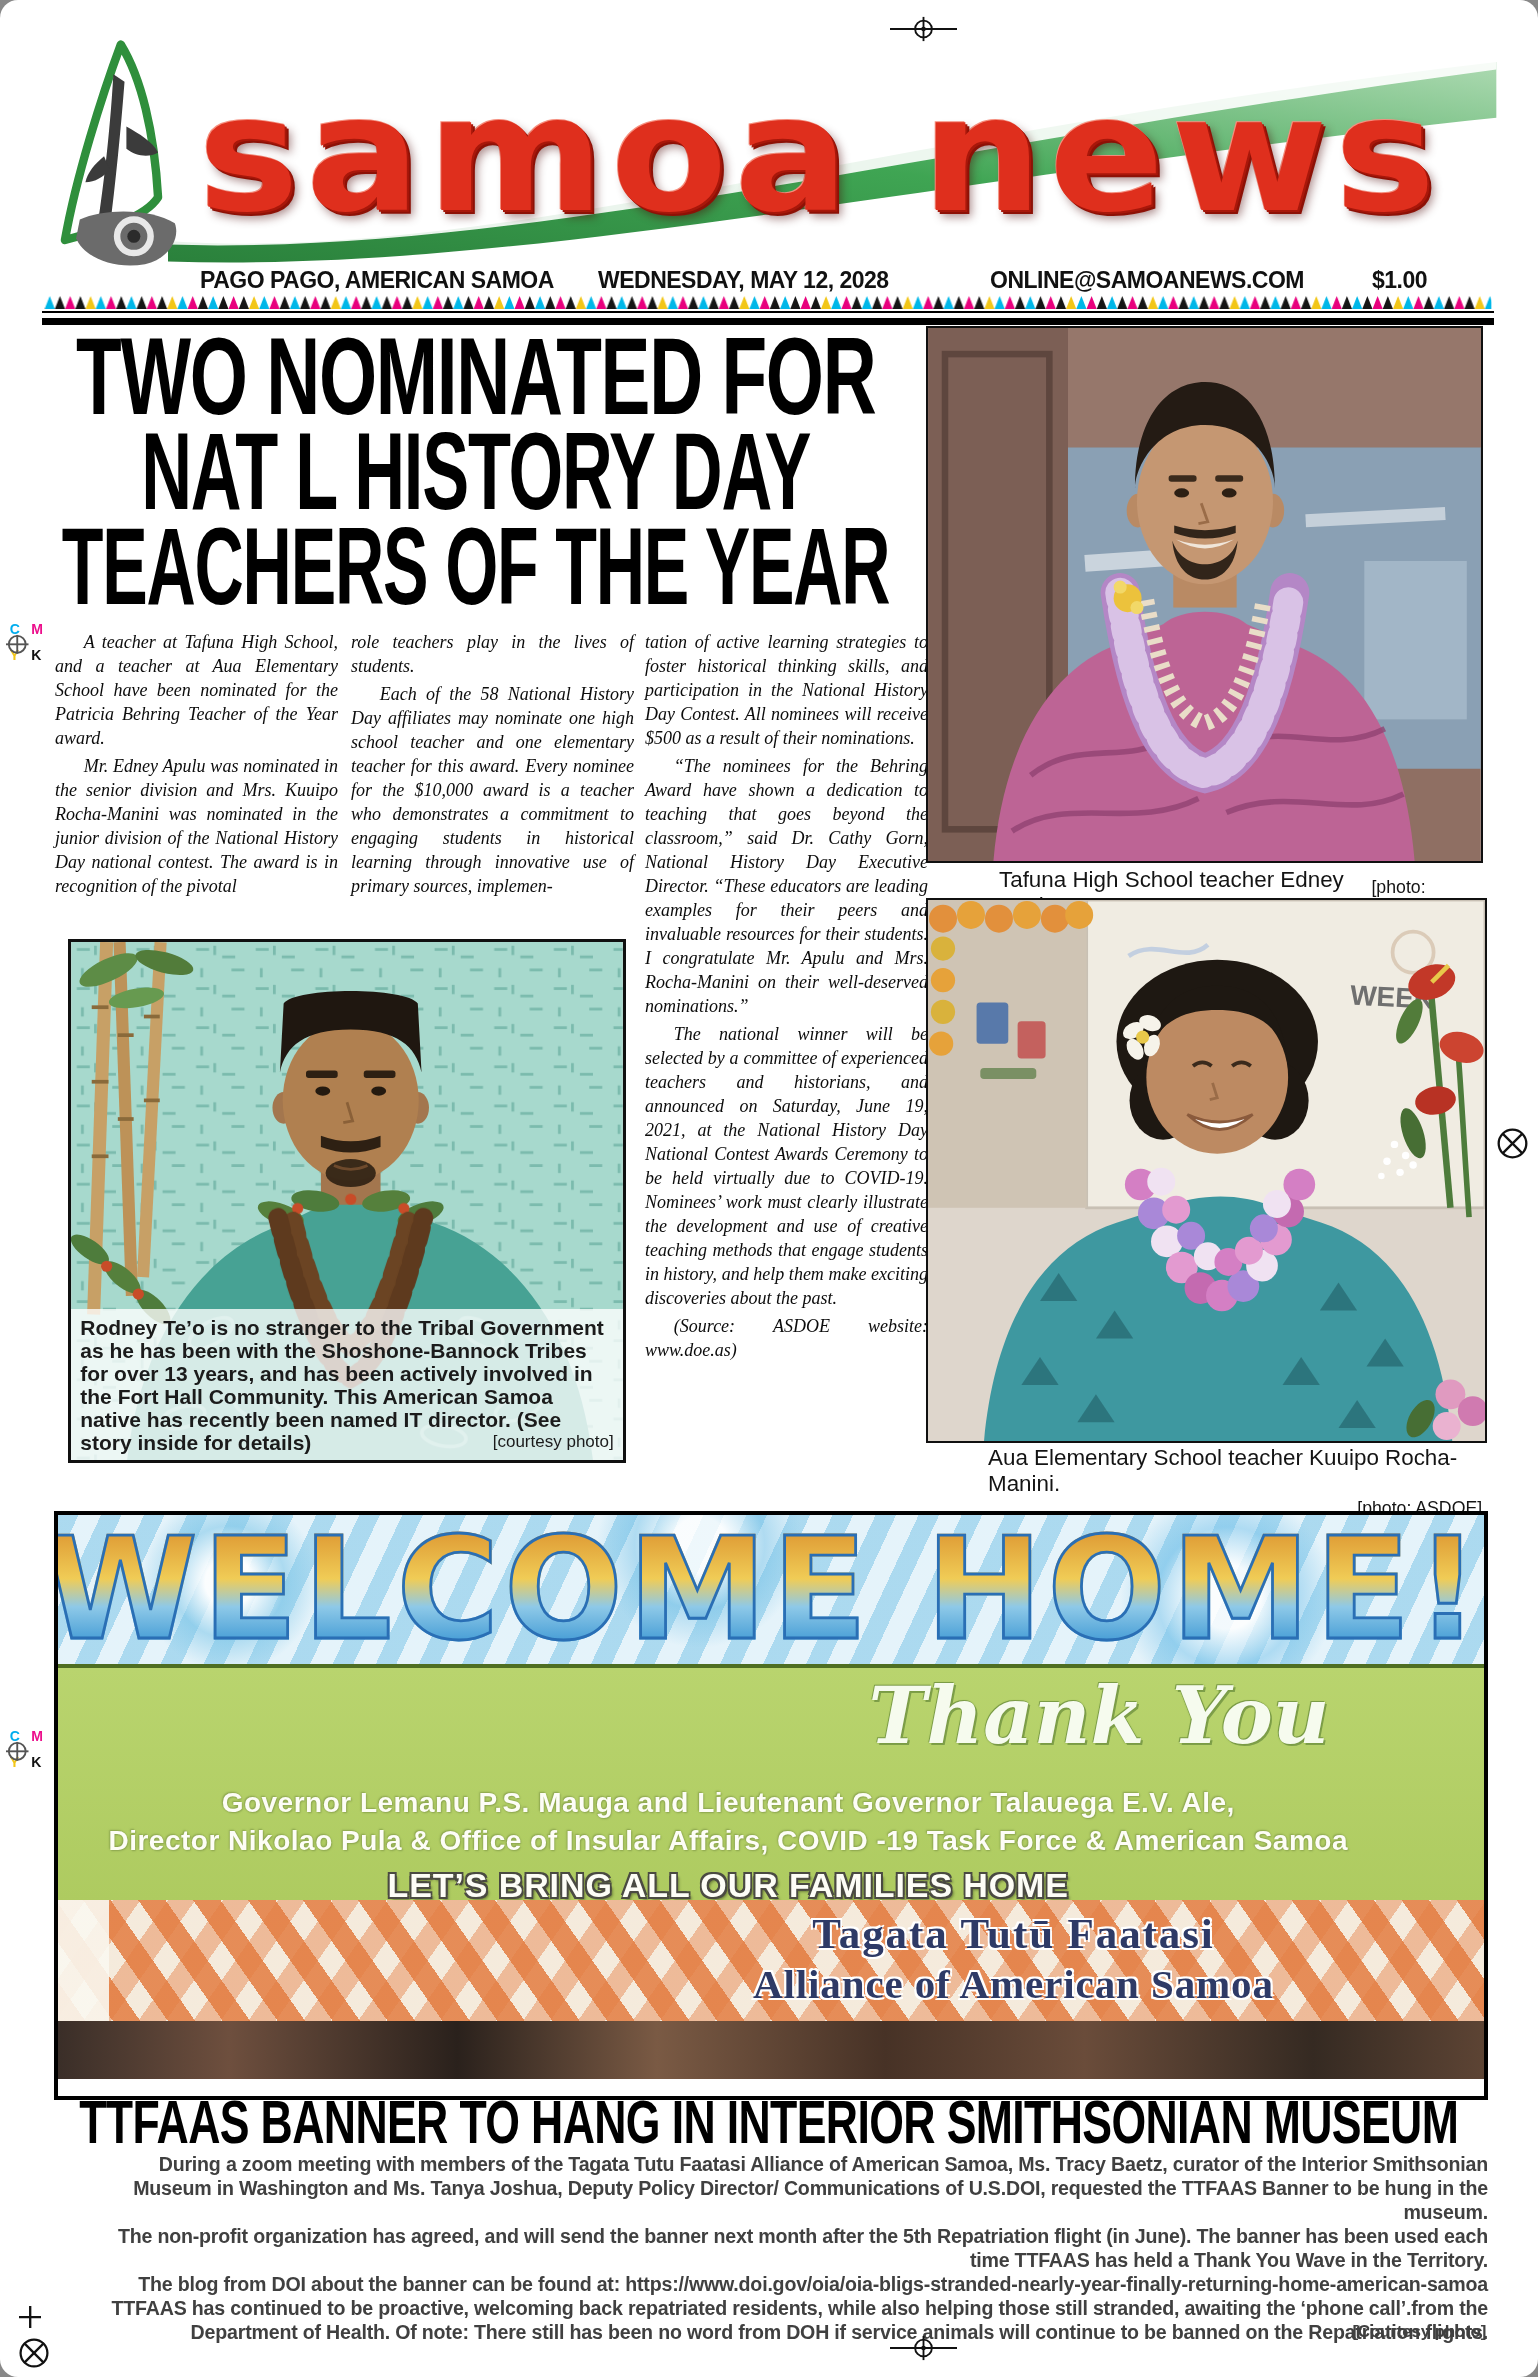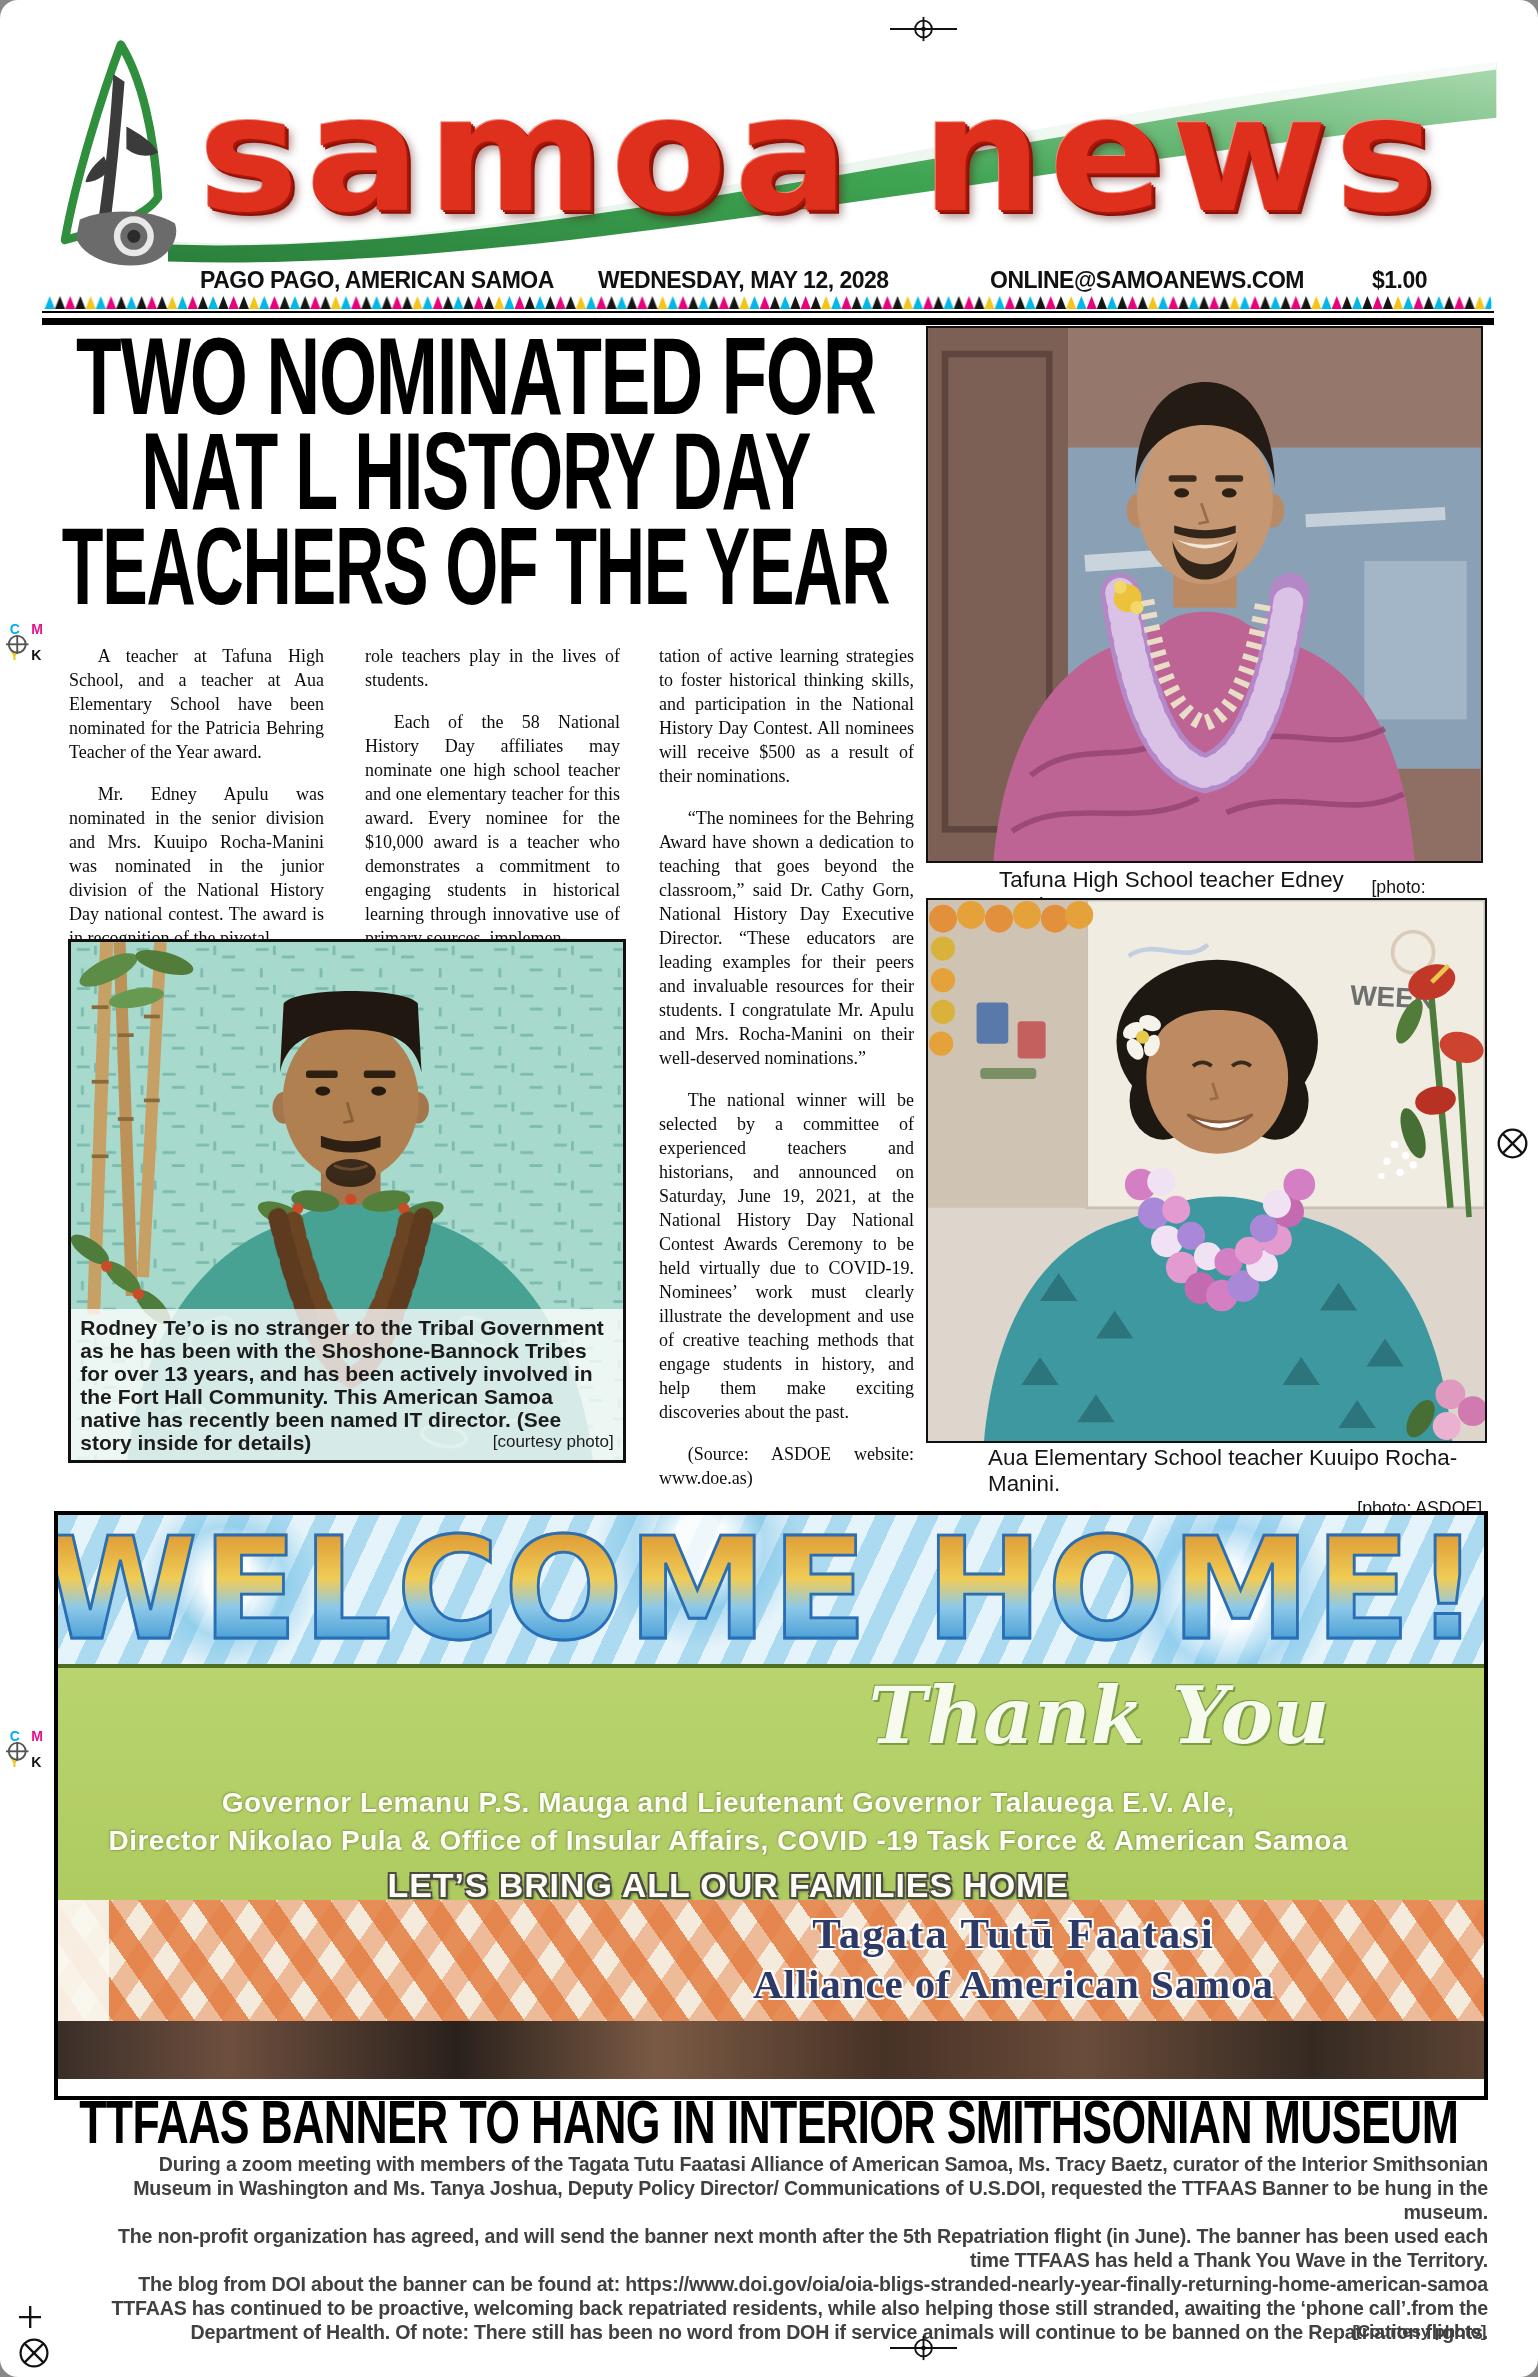--- a/index.html
+++ b/index.html
@@ -23,21 +23,21 @@
     border-top:2.8px solid #000;border-bottom:7.5px solid #000;}
   
   .lead-headline{position:absolute;left:51px;top:328px;width:850px;}
   .hline{height:95px;display:flex;justify-content:center;align-items:center;overflow:visible;}
   .hline span{font-weight:bold;font-size:110px;line-height:95px;white-space:nowrap;
     letter-spacing:-1.9px;color:#000;}
   .sx68 span{transform:scaleX(.68);} .sx64 span{transform:scaleX(.64);} .sx62 span{transform:scaleX(.62);}
   
   .col{position:absolute;top:626px;width:291px;font-family:"Liberation Serif",serif;
     font-size:18px;line-height:24px;text-align:justify;color:#0c0c0c;}
-  .col p{margin:18px;}
+  .col p{margin:4px;font-style:italic;}
   .col p.ind{text-indent:1.6em;}
   .c1{left:51px;} .c2{left:347px;} .c3{left:641px;}
   
   .photo{position:absolute;border:2.8px solid #101010;background:#ccc;overflow:hidden;}
   .ph-apulu{left:926px;top:326px;width:553px;height:533px;}
   .ph-kuuipo{left:926px;top:898px;width:557px;height:541px;}
   .ph-teo{left:68px;top:939px;width:552px;height:518px;border-width:3.7px;}
   .caption{color:#141414;}
   .cap-apulu{position:absolute;left:926px;top:867px;width:558px;display:flex;
     justify-content:space-between;font-size:22.4px;padding-left:73px;box-sizing:border-box;}

